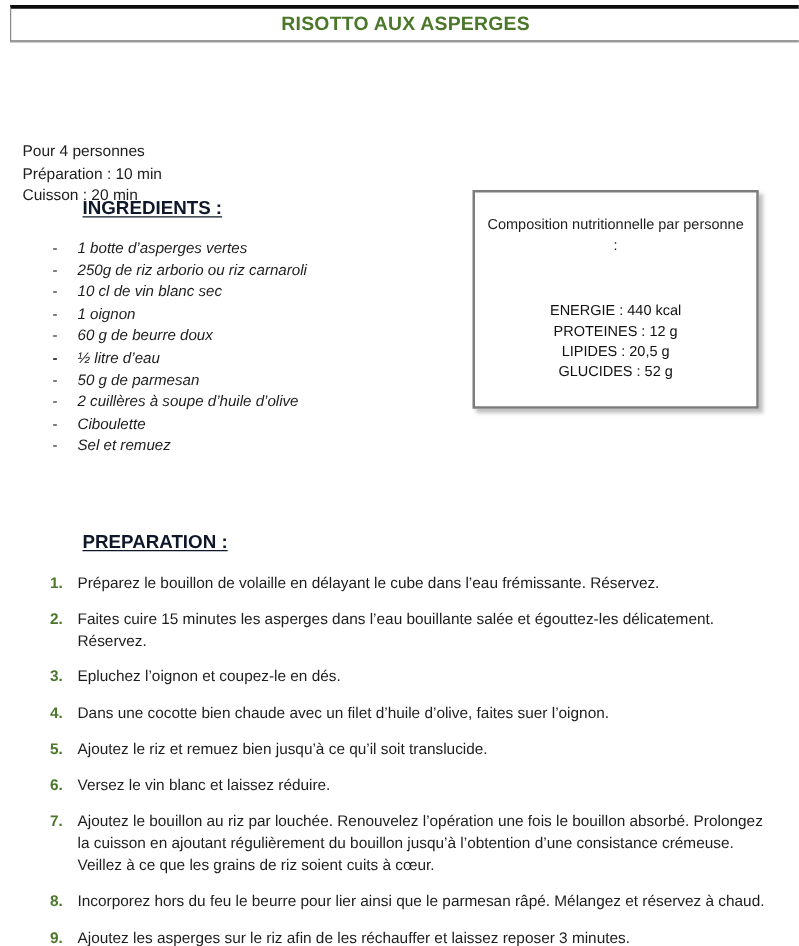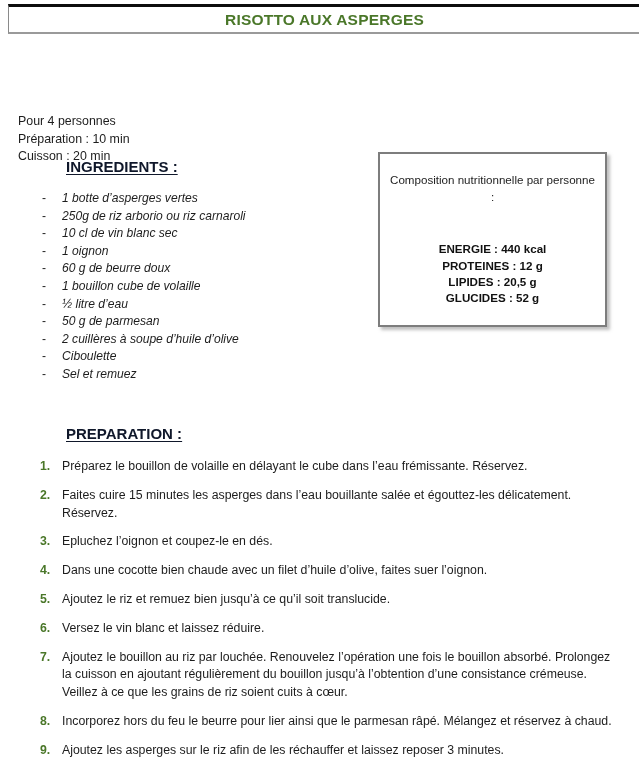--- a/index.html
+++ b/index.html
@@ -120,21 +120,20 @@
     margin-bottom: 16px;
   }
   .nutrition-lines {
     text-align: center;
   }
   .nutrition-lines div {
     font-size: 11.6px;
     line-height: 16.3px;
     color: #111111;
     white-space: nowrap;
-    font-weight: bold;
   }
 
   
   .steps {
     position: absolute;
     left: 18px;
     top: 458px;
     width: 603px;
     margin: 0;
     padding: 0;
@@ -169,21 +168,21 @@
   <div>Cuisson : 20 min</div>
 </div>
 
 <div class="section-heading" id="ingredients-heading">INGREDIENTS :</div>
 <ul class="ingredients" id="ingredients-list">
     <li><span class="ing-dash">-</span><span>1 botte d’asperges vertes</span></li>
     <li><span class="ing-dash">-</span><span>250g de riz arborio ou riz carnaroli</span></li>
     <li><span class="ing-dash">-</span><span>10 cl de vin blanc sec</span></li>
     <li><span class="ing-dash">-</span><span>1 oignon</span></li>
     <li><span class="ing-dash">-</span><span>60 g de beurre doux</span></li>
-    <li><span class="ing-dash">-</span><span>1 bouillon cube de volaille</span></li>
+    <li><span class="ing-dash">-</span></li>
     <li><span class="ing-dash">-</span><span>½ litre d’eau</span></li>
     <li><span class="ing-dash">-</span><span>50 g de parmesan</span></li>
     <li><span class="ing-dash">-</span><span>2 cuillères à soupe d’huile d’olive</span></li>
     <li><span class="ing-dash">-</span><span>Ciboulette</span></li>
     <li><span class="ing-dash">-</span><span>Sel et remuez</span></li>
   </ul>
 
 <div class="nutrition-box">
   <div class="nutrition-title">Composition nutritionnelle par personne :</div>
   <div class="nutrition-lines" id="nutrition-lines">

